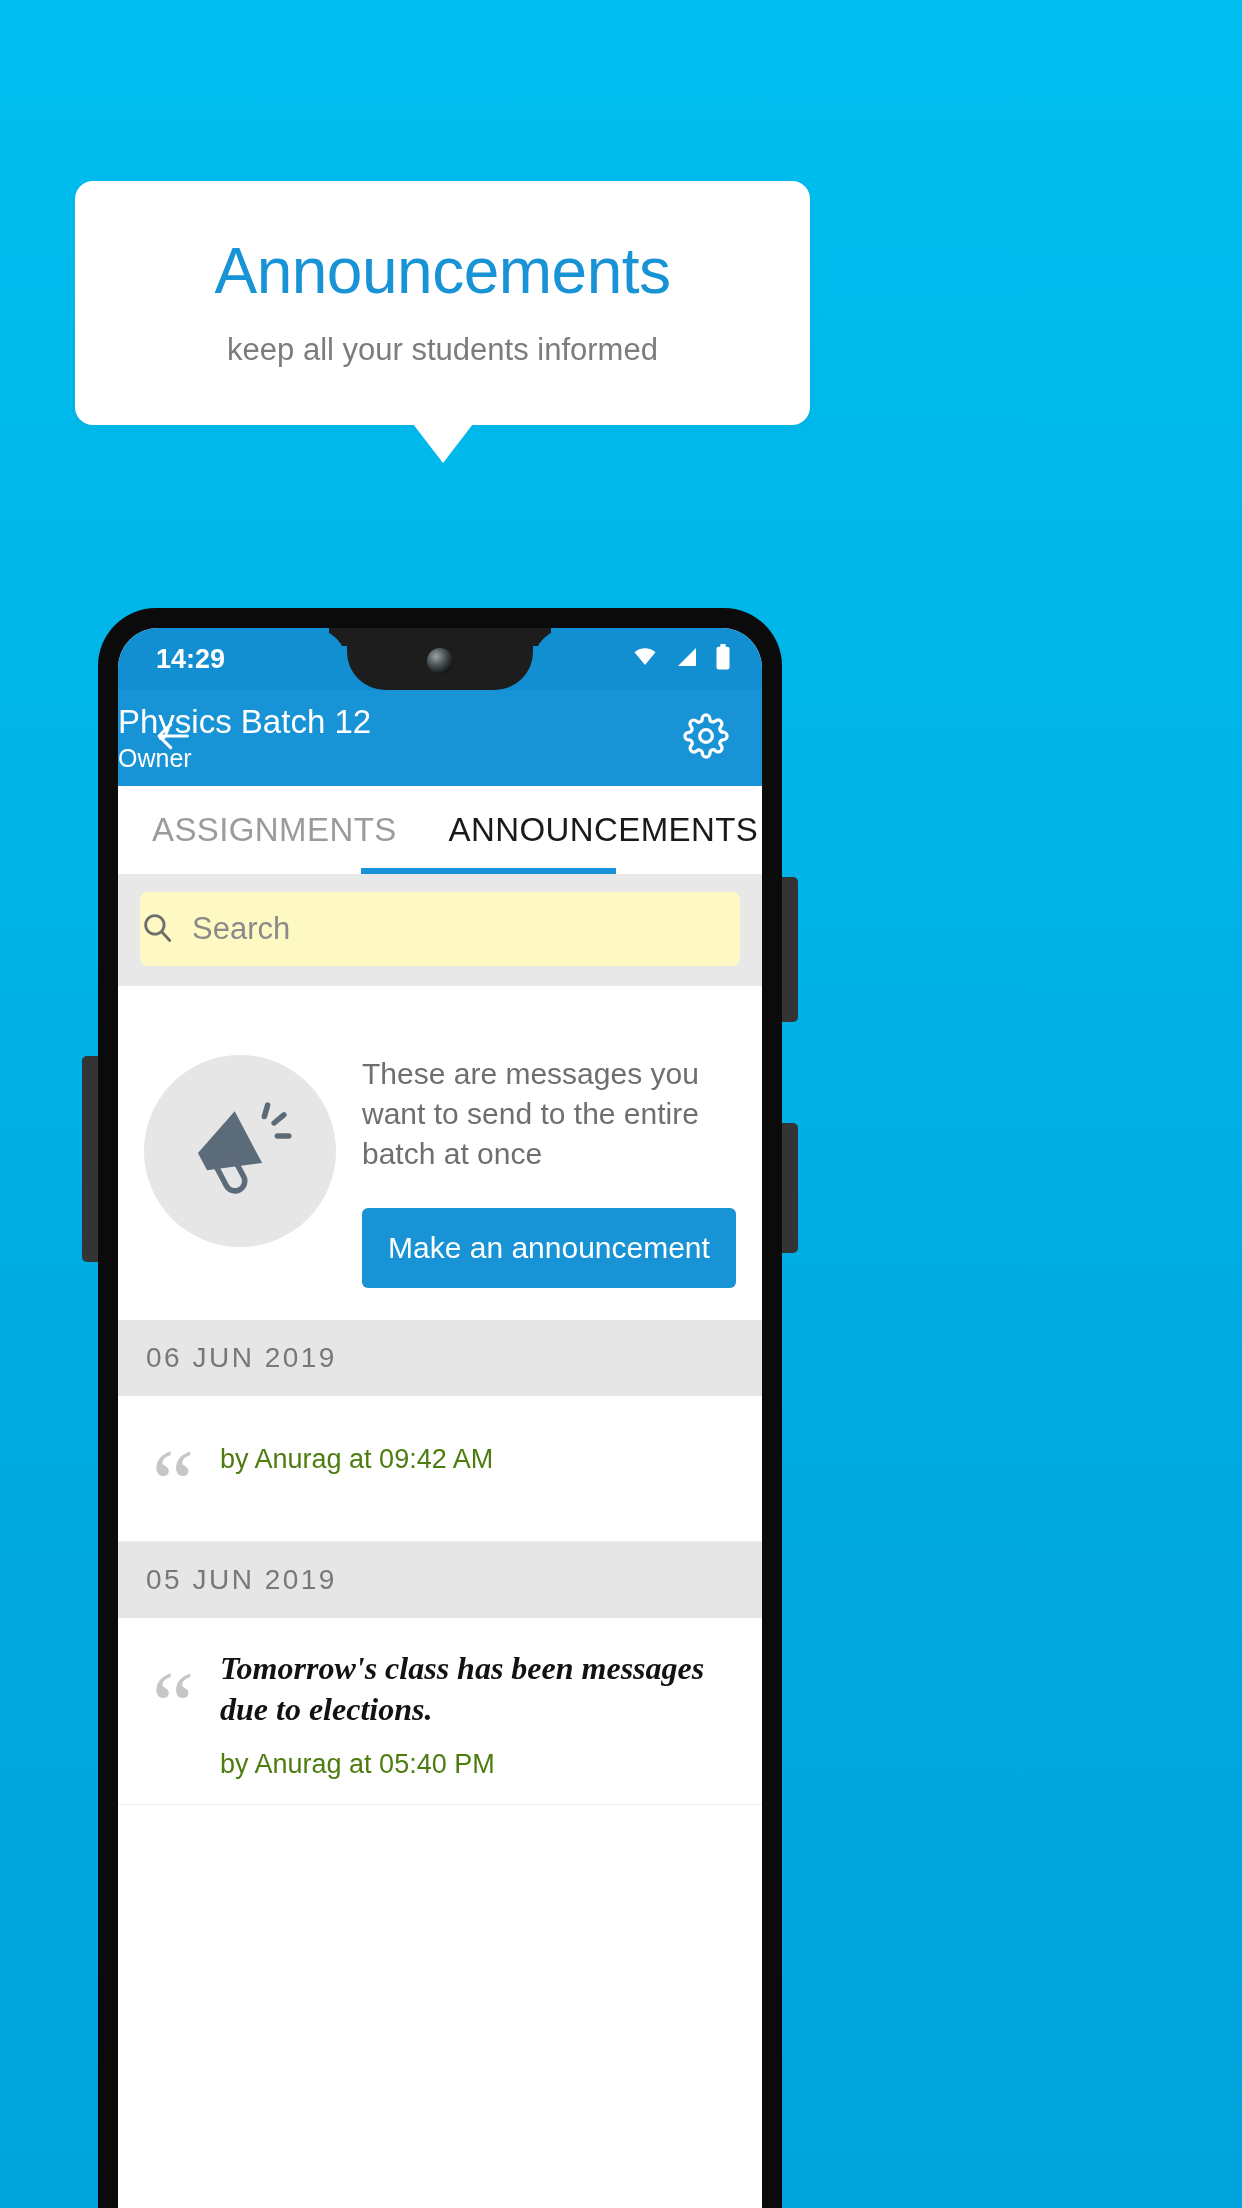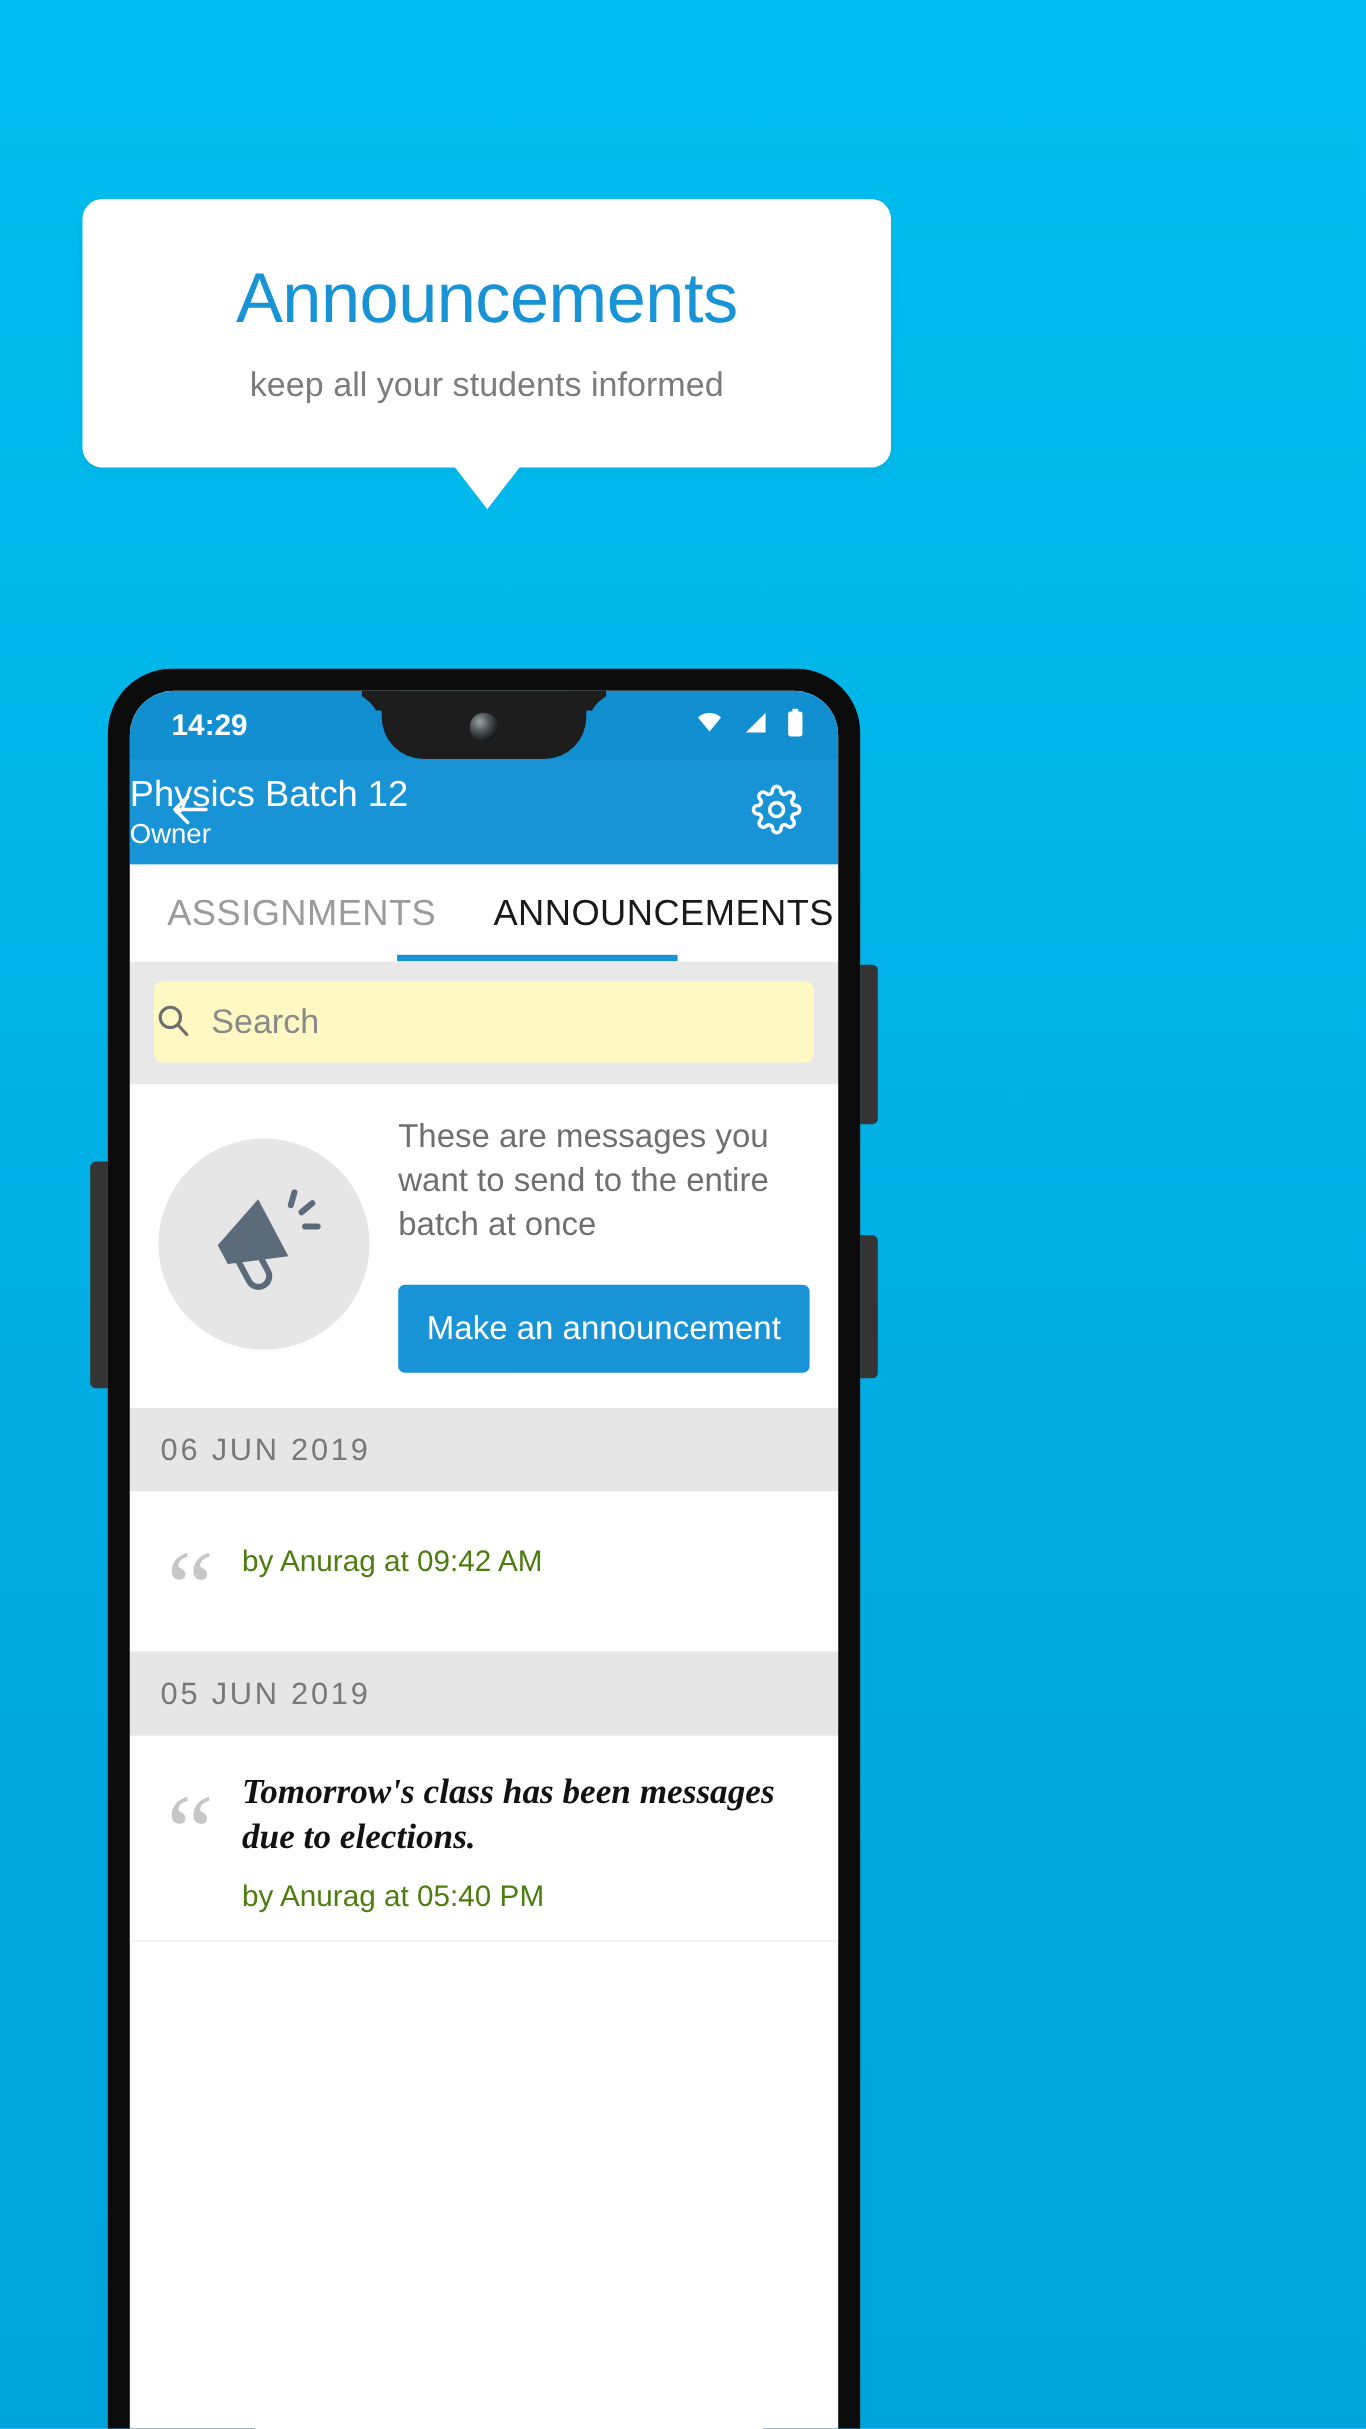--- a/index.html
+++ b/index.html
@@ -271,20 +271,21 @@
     background: #E6E6E6;
     display: flex;
     align-items: center;
     justify-content: center;
   }
   .promo-right { flex: 1; }
   .promo-desc {
     font-size: 30px;
     color: #6F6F6F;
     line-height: 1.33;
+    margin-top: 40px;
   }
   .make-btn {
     margin-top: 34px;
     display: inline-block;
     background: #1793D6;
     color: #ffffff;
     font-size: 30px;
     border-radius: 6px;
     padding: 23px 26px;
     border: none;

